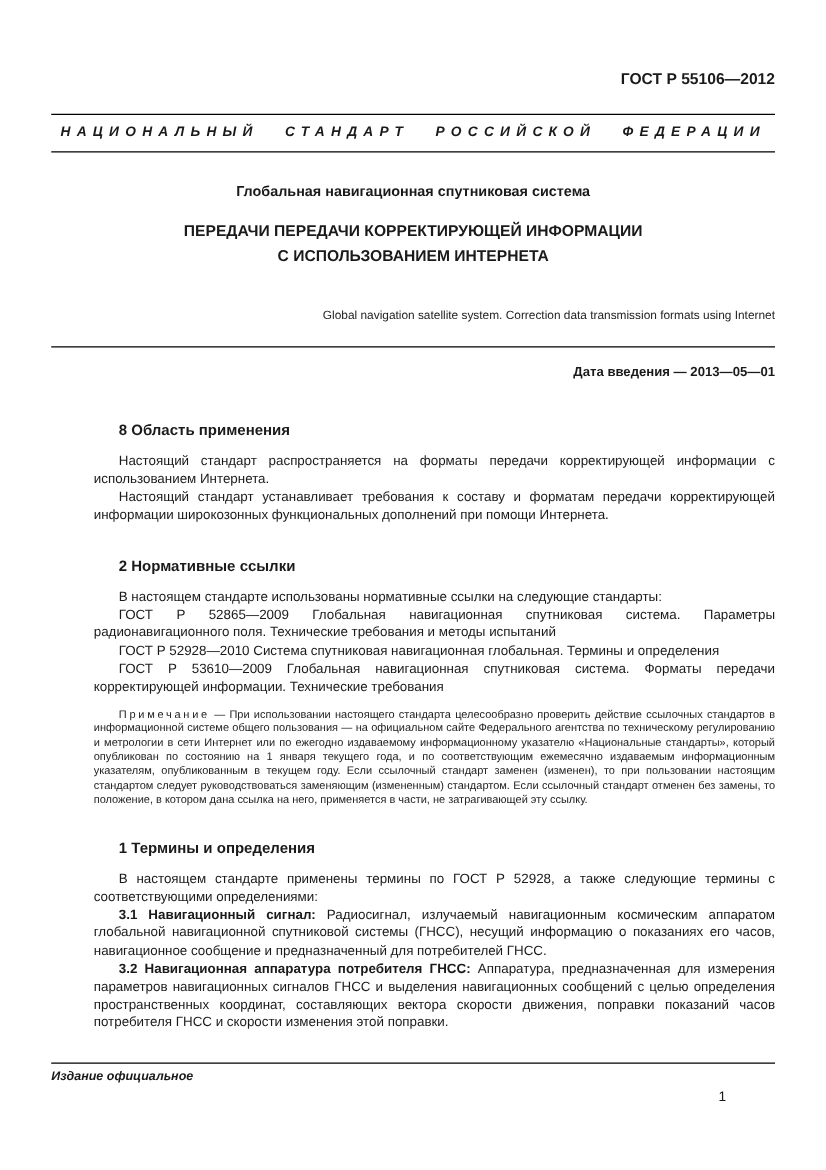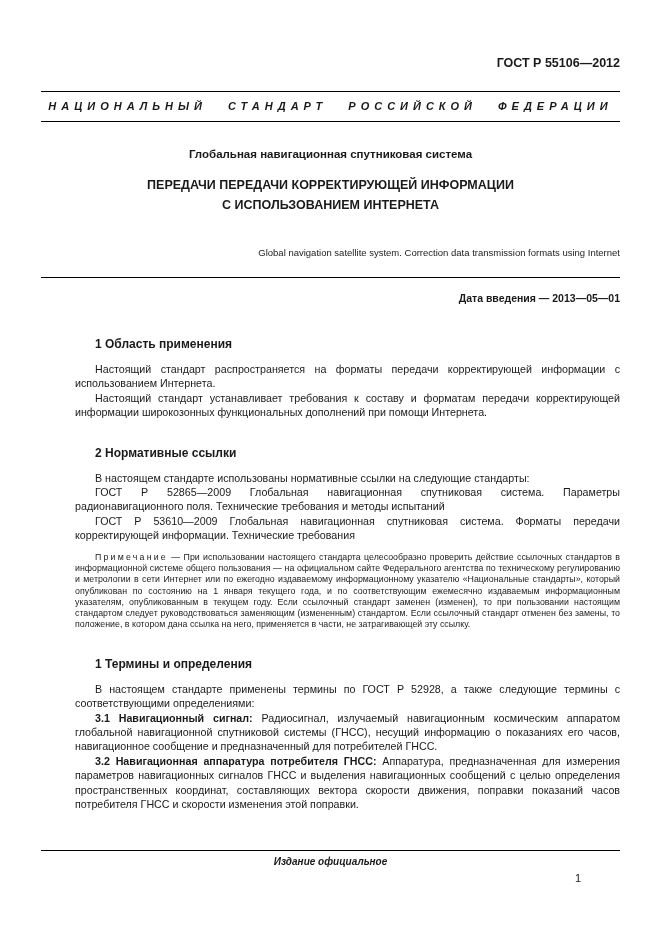--- a/index.html
+++ b/index.html
@@ -102,21 +102,20 @@
   .footer-rule {
     border: none;
     border-top: 1.5px solid #000;
     margin-bottom: 5px;
   }
   .edition {
     font-weight: bold;
     font-style: italic;
     font-size: 10px;
     line-height: 12px;
-    text-align: center;
   }
   .page-num {
     position: absolute;
     top: 872px;
     right: 80px;
     font-size: 11px;
   }
   b { font-weight: bold; }
 </style>
 </head>
@@ -138,27 +137,28 @@
   </div>
 
   <div class="title-en">Global navigation satellite system. Correction data transmission formats using Internet</div>
 
   <div class="rule"></div>
 
   <div class="date-line">Дата введения — 2013—05—01</div>
 
   <div class="body">
 
-    <div class="sec first">1 Область применения</div>
+    <div class="sec first">8 Область применения</div>
     <p>Настоящий стандарт распространяется на форматы передачи корректирующей информации с использованием Интернета.</p>
     <p>Настоящий стандарт устанавливает требования к составу и форматам передачи корректирующей информации широкозонных функциональных дополнений при помощи Интернета.</p>
 
     <div class="sec">2 Нормативные ссылки</div>
     <p>В настоящем стандарте использованы нормативные ссылки на следующие стандарты:</p>
     <p>ГОСТ Р 52865—2009 Глобальная навигационная спутниковая система. Параметры радионавигационного поля. Технические требования и методы испытаний</p>
+    <p>ГОСТ Р 52928—2010 Система спутниковая навигационная глобальная. Термины и определения</p>
     <p>ГОСТ Р 53610—2009 Глобальная навигационная спутниковая система. Форматы передачи корректирующей информации. Технические требования</p>
     <p class="note"><span class="note-label">Примечание</span> <span>— При использовании настоящего стандарта целесообразно проверить действие ссылочных стандартов в информационной системе общего пользования — на официальном сайте Федерального агентства по техническому регулированию и метрологии в сети Интернет или по ежегодно издаваемому информационному указателю «Национальные стандарты», который опубликован по состоянию на 1 января текущего года, и по соответствующим ежемесячно издаваемым информационным указателям, опубликованным в текущем году. Если ссылочный стандарт заменен (изменен), то при пользовании настоящим стандартом следует руководствоваться заменяющим (измененным) стандартом. Если ссылочный стандарт отменен без замены, то положение, в котором дана ссылка на него, применяется в части, не затрагивающей эту ссылку.</span></p>
 
     <div class="sec">1 Термины и определения</div>
     <p>В настоящем стандарте применены термины по ГОСТ Р 52928, а также следующие термины с соответствующими определениями:</p>
     <p><b>3.1</b> <b>Навигационный сигнал:</b> <span>Радиосигнал, излучаемый навигационным космическим аппаратом глобальной навигационной спутниковой системы (ГНСС), несущий информацию о показаниях его часов, навигационное сообщение и предназначенный для потребителей ГНСС.</span></p>
     <p><b>3.2</b> <b>Навигационная аппаратура потребителя ГНСС:</b> <span>Аппаратура, предназначенная для измерения параметров навигационных сигналов ГНСС и выделения навигационных сообщений с целью определения пространственных координат, составляющих вектора скорости движения, поправки показаний часов потребителя ГНСС и скорости изменения этой поправки.</span></p>
 
   </div>
 

